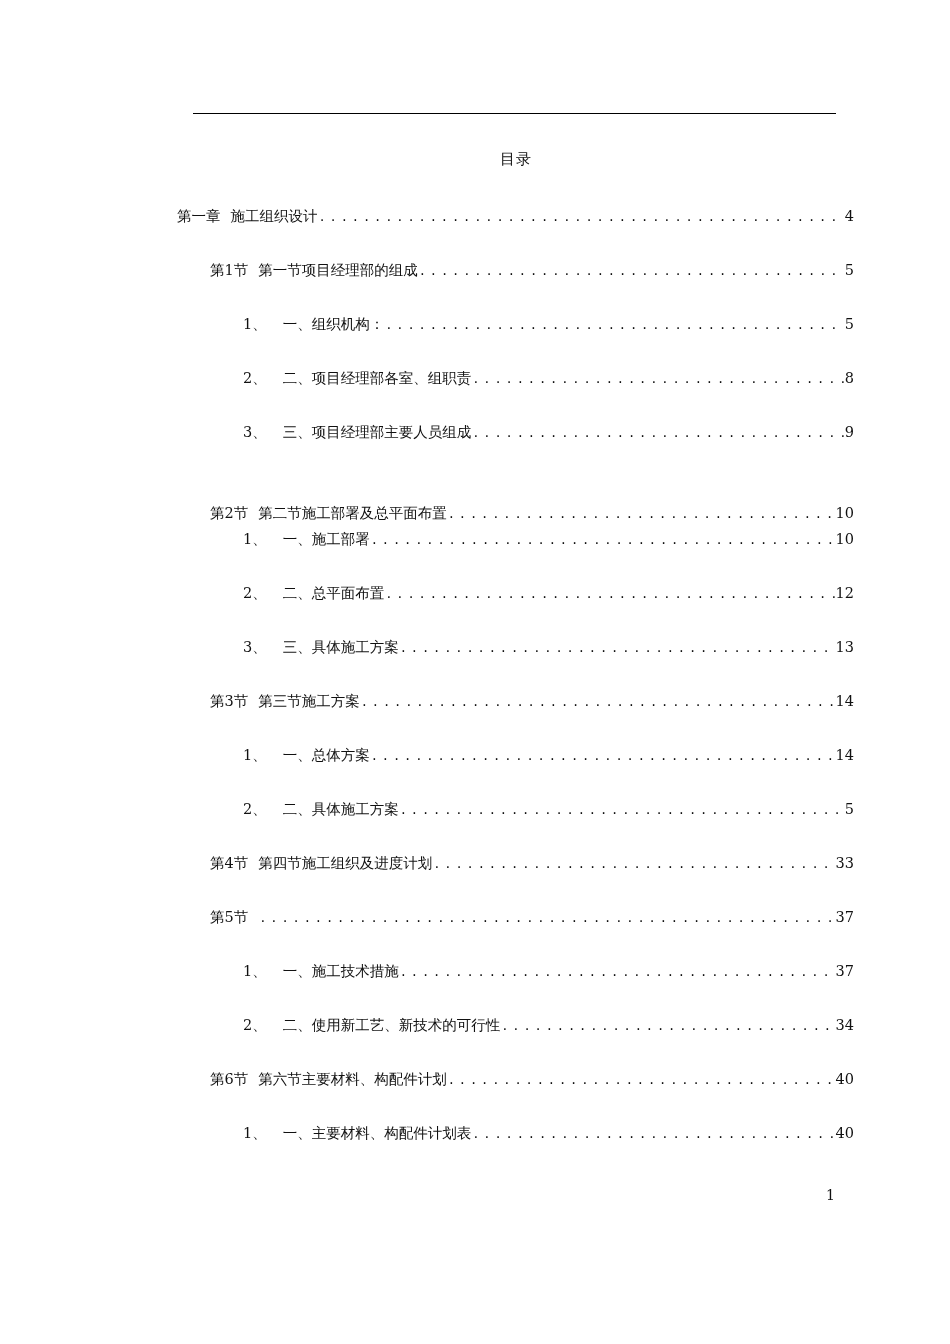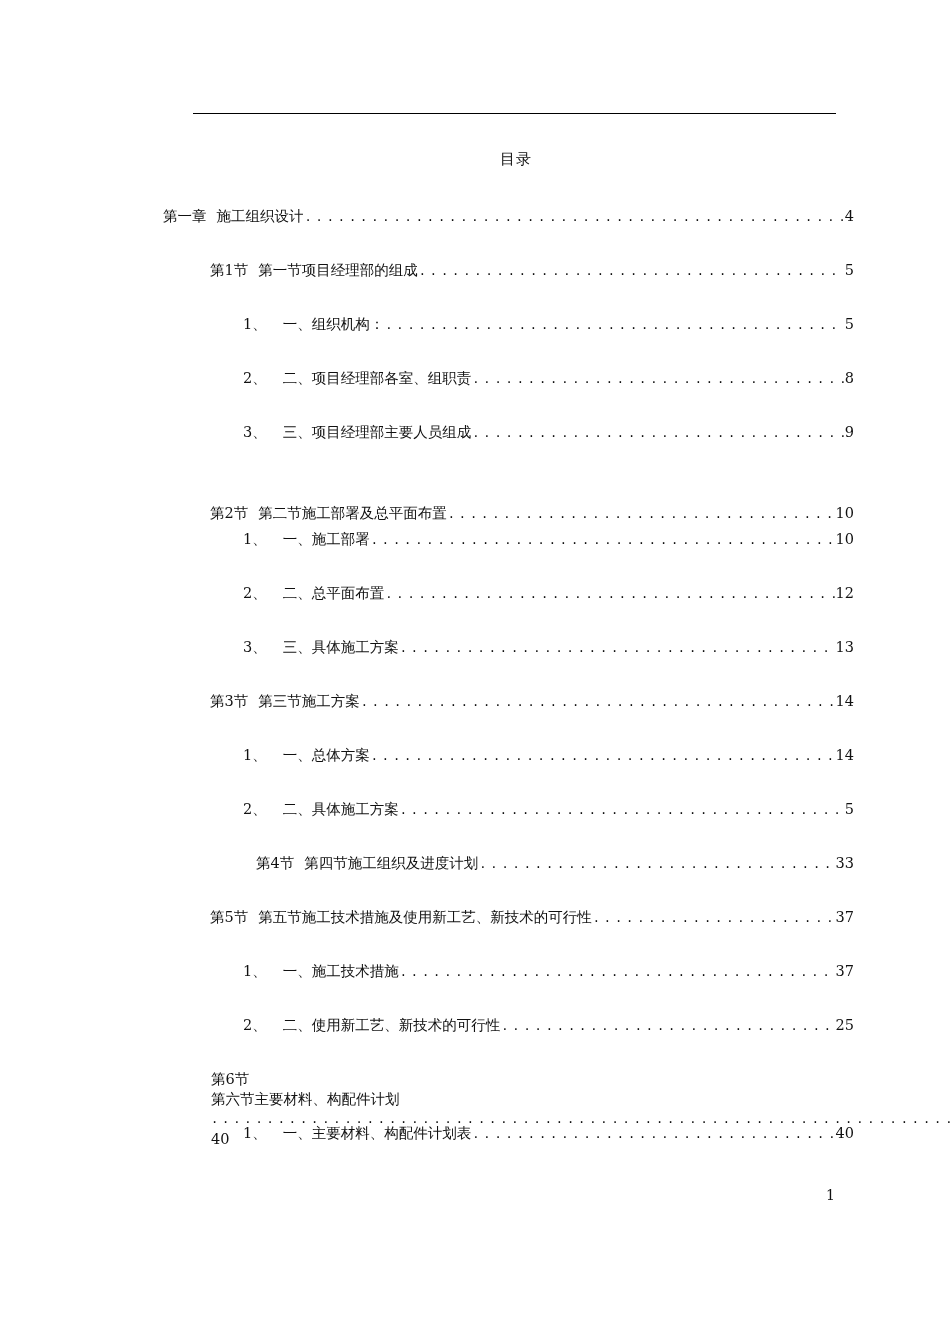--- a/index.html
+++ b/index.html
@@ -13,21 +13,21 @@
       border-top: 1.5px solid #000;
     }
     .toc-title {
       position: absolute; left: 0; width: 1032px; top: 150px;
       text-align: center; font-size: 15px; letter-spacing: 1px;
     }
     .toc-row {
       position: absolute; display: flex; align-items: baseline;
       font-size: 14.5px; line-height: 20px; white-space: nowrap; right: 96px;
     }
-    .toc-row.level-0 { left: 163px; justify-content: flex-end; }
+    .toc-row.level-0 { left: 177px; justify-content: flex-end; }
     .toc-row.level-1 { left: 210px; }
     .toc-row.level-2 { left: 243px; }
     .toc-label { flex: 0 0 auto; font-family: Liberation Serif, serif; }
     .toc-num { flex: 0 0 auto; margin-right: 10px; }
     .toc-num.l2 { margin-right: 16px; }
     .toc-leader {
       flex: 1 1 auto; overflow: hidden; white-space: nowrap;
       letter-spacing: 3.9px; margin: 0 1px;
       font-family: "DejaVu Sans Mono", monospace; font-size: 12px;
     }
@@ -108,45 +108,44 @@
       <span class="toc-label">一、总体方案</span>
       <span class="toc-leader">........................................................................................................................</span>
       <span class="toc-page">14</span>
     </div>
     <div class="toc-row level-2" style="top: 799px;">
       <span class="toc-num l2">2、</span>
       <span class="toc-label">二、具体施工方案</span>
       <span class="toc-leader">........................................................................................................................</span>
       <span class="toc-page">5</span>
     </div>
-    <div class="toc-row level-1" style="top: 853px; margin-left: 46px;">
+    <div class="toc-row level-1" style="top: 853px;">
       <span class="toc-num">第4节</span>
       <span class="toc-label">第四节施工组织及进度计划</span>
       <span class="toc-leader">........................................................................................................................</span>
       <span class="toc-page">33</span>
     </div>
     <div class="toc-row level-1" style="top: 907px;">
       <span class="toc-num">第5节</span>
-      <span class="toc-label">第五节施工技术措施及使用新工艺、新技术的可行性</span>
       <span class="toc-leader">........................................................................................................................</span>
       <span class="toc-page">37</span>
     </div>
     <div class="toc-row level-2" style="top: 961px;">
       <span class="toc-num l2">1、</span>
       <span class="toc-label">一、施工技术措施</span>
       <span class="toc-leader">........................................................................................................................</span>
       <span class="toc-page">37</span>
     </div>
     <div class="toc-row level-2" style="top: 1015px;">
       <span class="toc-num l2">2、</span>
       <span class="toc-label">二、使用新工艺、新技术的可行性</span>
       <span class="toc-leader">........................................................................................................................</span>
-      <span class="toc-page">25</span>
+      <span class="toc-page">34</span>
     </div>
-    <div class="toc-row level-1" style="top: 1069px; flex-direction: column;">
+    <div class="toc-row level-1" style="top: 1069px;">
       <span class="toc-num">第6节</span>
       <span class="toc-label">第六节主要材料、构配件计划</span>
       <span class="toc-leader">........................................................................................................................</span>
       <span class="toc-page">40</span>
     </div>
     <div class="toc-row level-2" style="top: 1123px;">
       <span class="toc-num l2">1、</span>
       <span class="toc-label">一、主要材料、构配件计划表</span>
       <span class="toc-leader">........................................................................................................................</span>
       <span class="toc-page">40</span>

